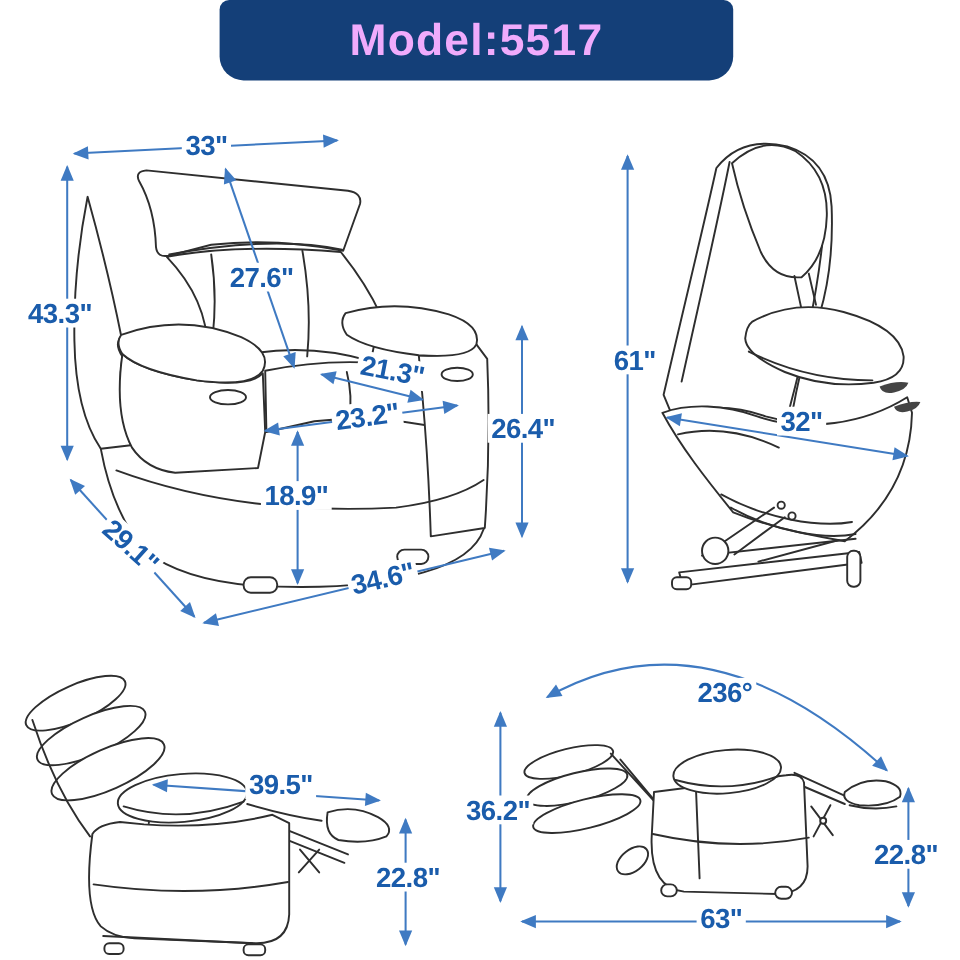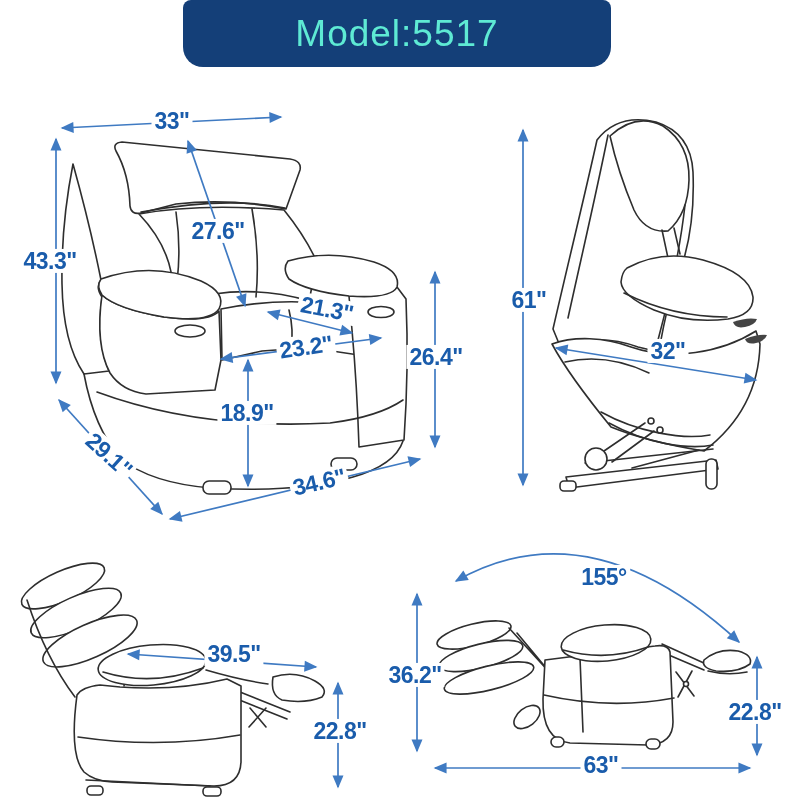--- a/index.html
+++ b/index.html
@@ -1,21 +1,21 @@
 <!DOCTYPE html>
 <html><head>
 <meta charset="utf-8">
 <style>
   html,body{margin:0;padding:0;background:#fff;}
   #stage{position:relative;width:800px;height:800px;background:#fff;overflow:hidden;
          font-family:"Liberation Sans",sans-serif;}
   #stage svg{position:absolute;left:0;top:0;}
   .banner{position:absolute;left:183px;top:0;width:428px;height:67px;background:#143F78;
           border-radius:8px 8px 20px 20px;display:flex;align-items:center;justify-content:center;}
-  .banner span{color:#5eead4;font-size:37px;font-weight:400;letter-spacing:1px;}
+  .banner span{color:#f0abfc;font-size:37px;font-weight:700;letter-spacing:1px;}
   .dim{position:absolute;transform:translate(-50%,-50%);font-size:23px;font-weight:800;
        color:#1A5CAB;background:#fff;padding:0 3px;line-height:1.05;white-space:nowrap;
        letter-spacing:-0.5px;z-index:3;}
   
   #lbl-w33{left:172px;top:121px;}
   #lbl-h433{left:50px;top:261px;}
   #lbl-b276{left:218px;top:231px;}
   #lbl-s213{left:327px;top:309px;transform:translate(-50%,-50%) rotate(11deg);}
   #lbl-s232{left:306px;top:347px;transform:translate(-50%,-50%) rotate(-8deg);}
   #lbl-a264{left:436px;top:357px;}
@@ -160,18 +160,18 @@
   <span class="dim" id="lbl-s213">21.3"</span>
   <span class="dim" id="lbl-s232">23.2"</span>
   <span class="dim" id="lbl-a264">26.4"</span>
   <span class="dim" id="lbl-s189">18.9"</span>
   <span class="dim" id="lbl-d291">29.1"</span>
   <span class="dim" id="lbl-d346">34.6"</span>
   <span class="dim" id="lbl-h61">61"</span>
   <span class="dim" id="lbl-l32">32"</span>
   <span class="dim" id="lbl-r395">39.5"</span>
   <span class="dim" id="lbl-f228a">22.8"</span>
-  <span class="dim" id="lbl-a155">155°</span>
+  <span class="dim" id="lbl-a155">236°</span>
   <span class="dim" id="lbl-h362">36.2"</span>
   <span class="dim" id="lbl-f228b">22.8"</span>
   <span class="dim" id="lbl-l63">63"</span>
 
 </div>
 
 </body></html>

